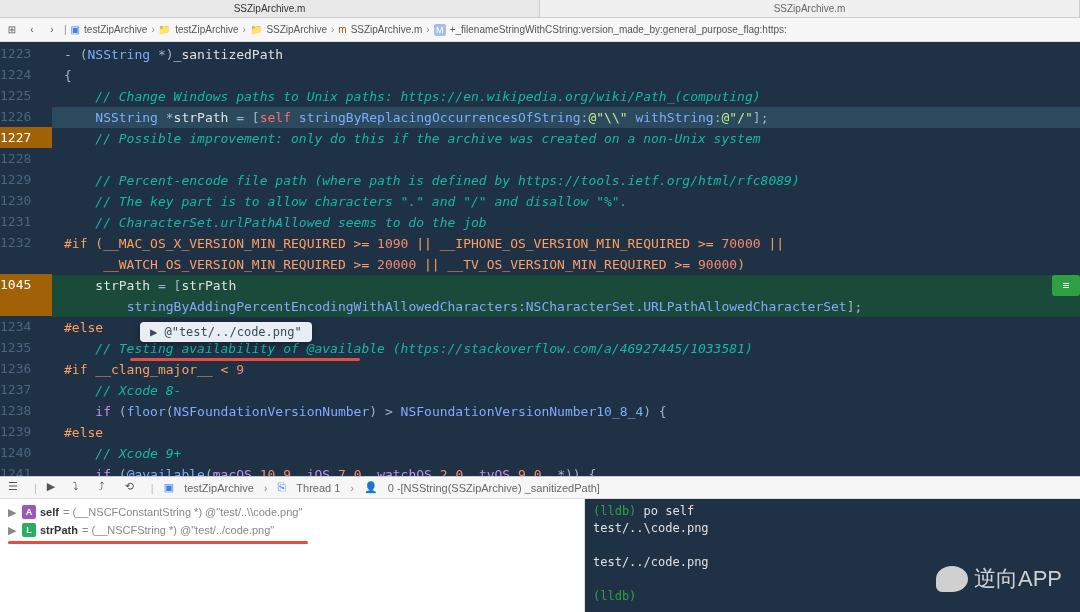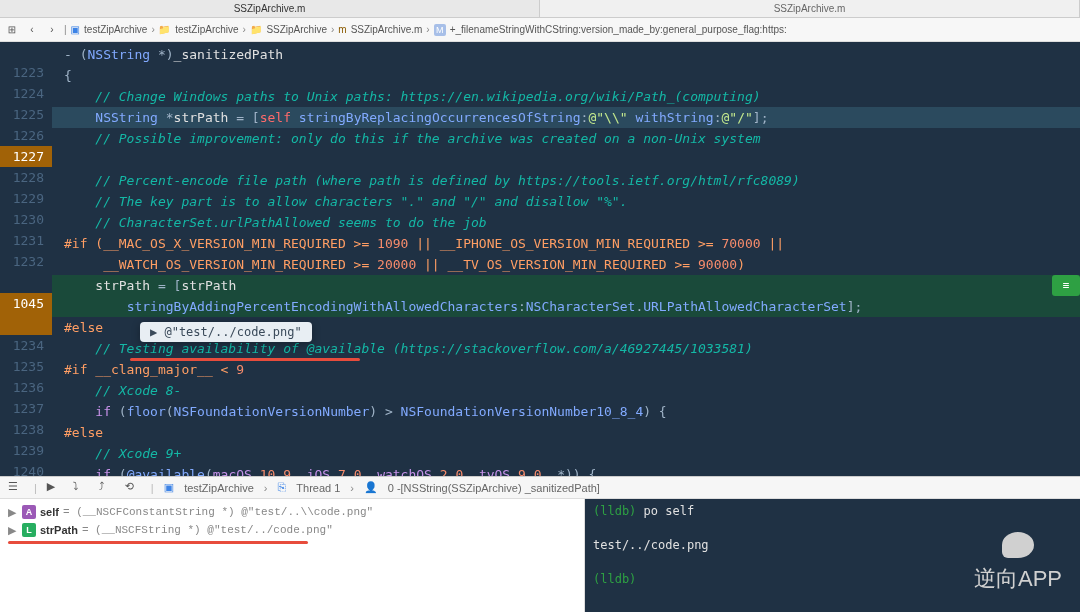--- a/index.html
+++ b/index.html
@@ -54,22 +54,22 @@
       background: #1f3144;
       color: #a0b4c8;
       font-family: "SF Mono", Menlo, monospace;
       font-size: 13px;
       overflow: hidden;
       position: relative;
     }
     .gutter {
       width: 52px;
       background: #1f3144;
-      text-align: right;
-      padding: 20px 8px 2px 0;
+      text-align: left;
+      padding: 1px 8px 2px 0;
       color: #4a6580;
       flex-shrink: 0;
       user-select: none;
     }
     .gutter .ln { height: 21px; line-height: 21px; }
     .gutter .ln.hl { background: #a16207; color: #fff; margin-right:-8px; padding-right:8px; }
     .code {
       flex: 1;
       padding: 2px 0;
       position: relative;
@@ -132,33 +132,32 @@
     .vars-pane {
       flex:1; padding:4px 8px; font-size:11px;
       font-family:-apple-system,sans-serif; color:#333;
       background:#fff; position:relative;
     }
     .var-row { display:flex; align-items:center; gap:4px; line-height:18px; }
     .disclosure { color:#888; width:10px; }
     .badge-A { background:#9b59b6; color:#fff; border-radius:2px; width:14px; height:14px; display:inline-flex; align-items:center; justify-content:center; font-size:9px; font-weight:bold;}
     .badge-L { background:#27ae60; color:#fff; border-radius:2px; width:14px; height:14px; display:inline-flex; align-items:center; justify-content:center; font-size:9px; font-weight:bold;}
     .var-name { font-weight:600; }
-    .var-detail { color:#888;font-family:Liberation Mono, monospace; }
+    .var-detail { color:#888; }
     .console-pane {
       width: 496px; border-left:1px solid #ddd; background:#1f3144;
       padding:4px 8px; font-family:"SF Mono",Menlo,monospace; font-size:12px;
       color:#e0e0e0;
     }
     .console-pane .ln { height:17px; line-height:17px; white-space:pre; }
     .lldb-prompt { color:#2ea043; }
     .watermark {
       position:absolute; right:18px; bottom:18px; display:flex; align-items:center; gap:6px;
       color:#d0d0d0; font-family:-apple-system,sans-serif; font-size:22px;
       pointer-events:none;
-      flex-direction:column;
     }
     .watermark .bubble { width:32px; height:26px; background:#d0d0d0; border-radius:50% 50% 50% 6px; position:relative;}
     .overlay { position:absolute; inset:40px 0 136px 0; pointer-events:none; }
   </style>
 </head>
 <body>
 
 <div class="tab-bar">
   <div class="tab active">SSZipArchive.m</div>
   <div class="tab">SSZipArchive.m</div>
@@ -268,20 +267,21 @@
         </div>
         <div class="var-row">
           <span class="disclosure">▶</span>
           <span class="badge-L">L</span>
           <span class="var-name">strPath</span>
           <span class="var-detail"> = (__NSCFString *) @"test/../code.png"</span>
         </div>
       </div>
     <div class="console-pane" id="console">
         <div class="ln"><span class="lldb-prompt">(lldb) </span>po self</div>
+        <div class="ln">test/..\code.png</div>
         <div class="ln"></div>
         <div class="ln">test/../code.png</div>
         <div class="ln"></div>
         <div class="ln"><span class="lldb-prompt">(lldb) </span></div>
       </div>
   </div>
 </div>
 
 <div class="watermark">
   <span class="bubble"></span>

